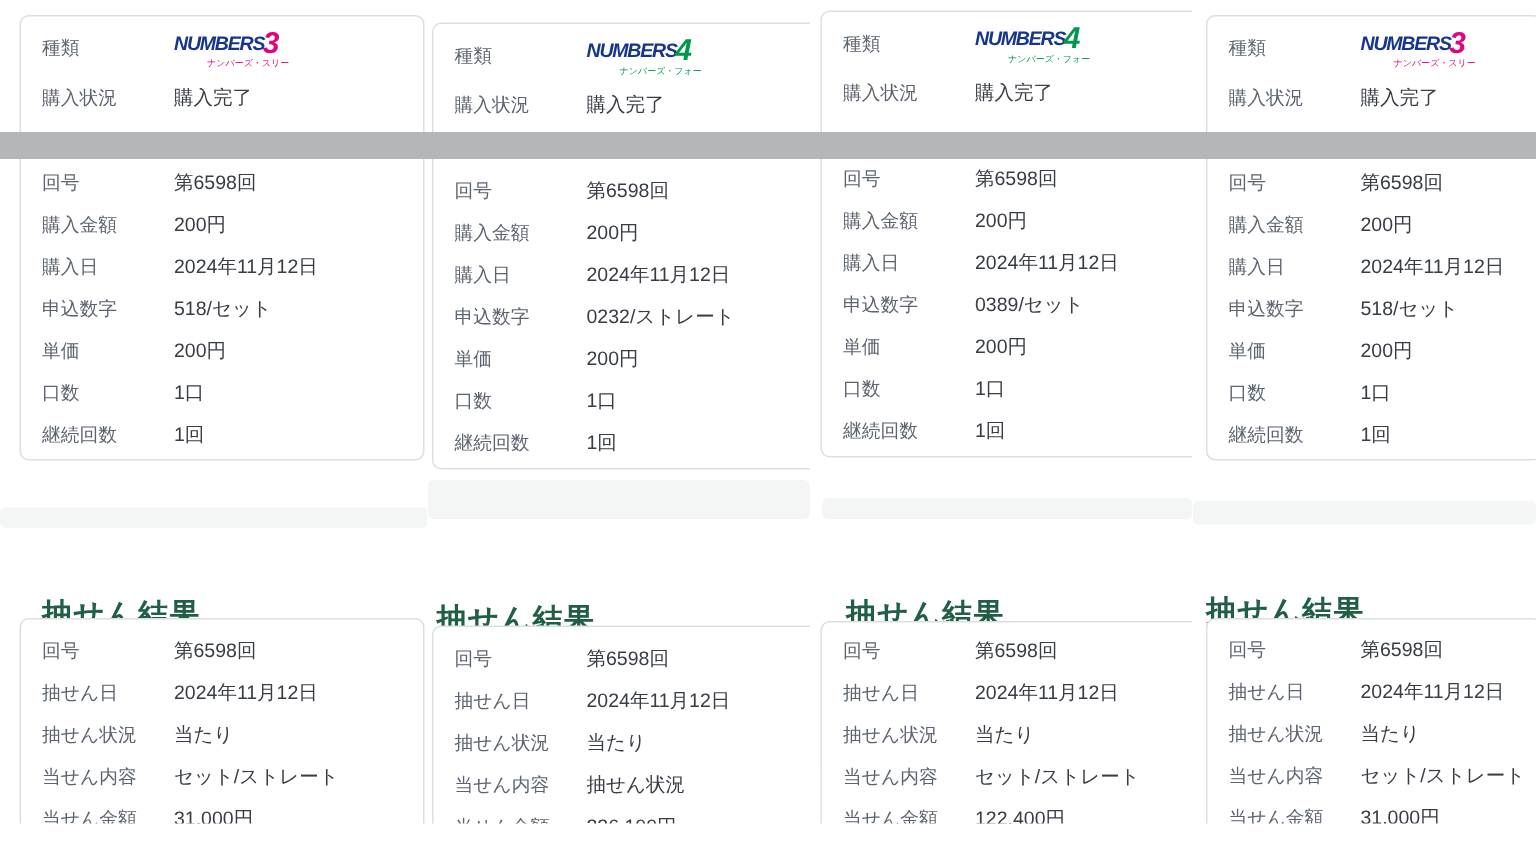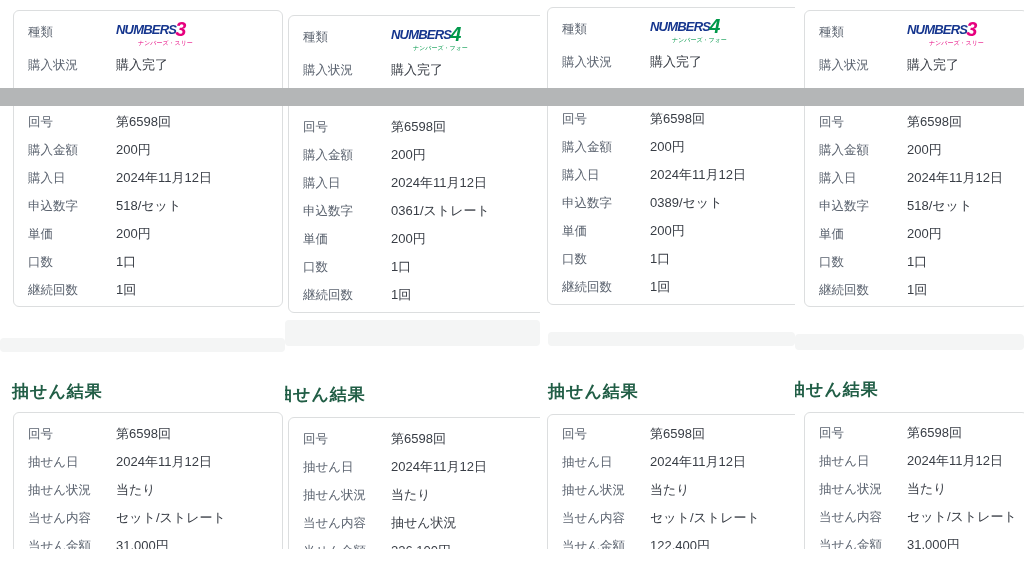--- a/index.html
+++ b/index.html
@@ -36,21 +36,21 @@
   }
   .d3{color:#e6007e;}
   .d4{color:#00984a;}
   .logo-sub{
     display:block;font-size:6px;letter-spacing:0;margin:1px 0 0 22px;line-height:1;
   }
   .sub3{color:#e6007e;}
   .sub4{color:#00984a;}
 
   h2.result-heading{
-    position:absolute;margin:0;font-size:17px;font-weight:bold;
+    position:absolute;margin:16px;font-size:20px;font-weight:bold;
     color:#215e46;white-space:nowrap;letter-spacing:1px;
   }
   .strip{position:absolute;background:#f4f5f5;border-radius:4px;}
   #band{
     position:absolute;left:0;top:88px;width:1024px;height:18px;
     background:#b4b6b7;z-index:5;
   }
 </style>
 </head>
 <body>
@@ -147,21 +147,21 @@
     <div class="row">
       <span class="lab">購入金額</span>
       <span class="val">200円</span>
     </div>
     <div class="row">
       <span class="lab">購入日</span>
       <span class="val">2024年11月12日</span>
     </div>
     <div class="row">
       <span class="lab">申込数字</span>
-      <span class="val">0361/ストレート</span>
+      <span class="val">0232/ストレート</span>
     </div>
     <div class="row">
       <span class="lab">単価</span>
       <span class="val">200円</span>
     </div>
     <div class="row">
       <span class="lab">口数</span>
       <span class="val">1口</span>
     </div>
     <div class="row">

